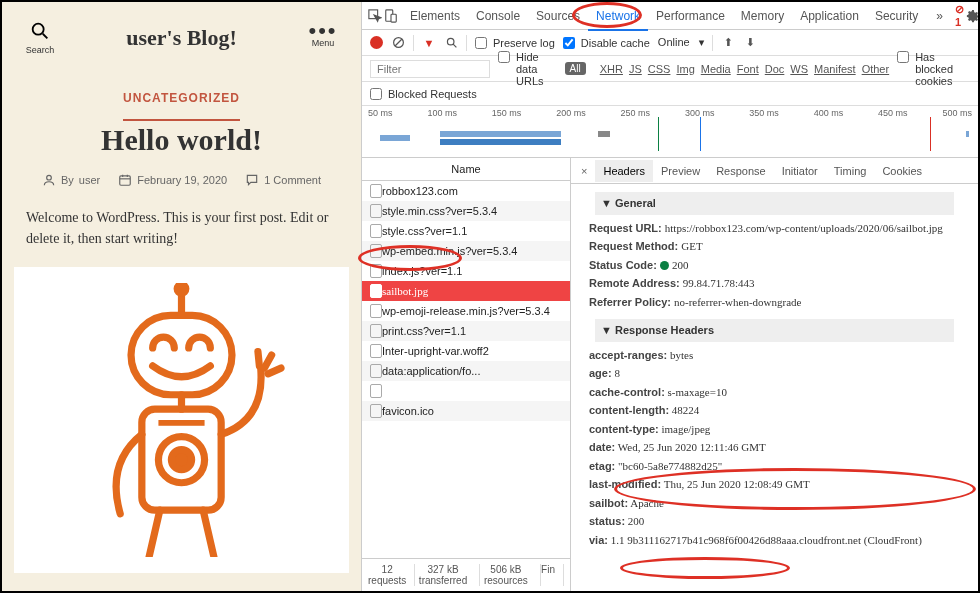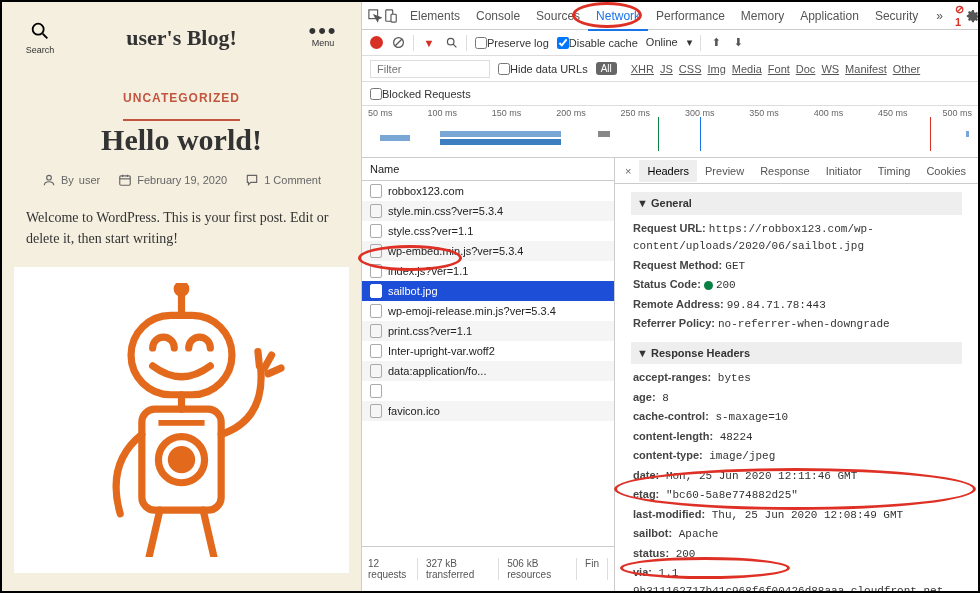--- a/index.html
+++ b/index.html
@@ -48,50 +48,50 @@
 
 .blocked-row { display: flex; align-items: center; gap: 6px; height: 24px; border-bottom: 1px solid #ddd; padding: 0 8px; font-size: 11px; }
 
 .timeline { height: 52px; border-bottom: 1px solid #ccc; position: relative; padding: 2px 6px; font-size: 9px; color: #666; }
 .timeline .marks { display: flex; justify-content: space-between; }
 .timeline .bars { position: absolute; bottom: 6px; left: 6px; right: 6px; height: 34px; }
 .bar { position: absolute; height: 6px; }
 
 .panels { display: flex; flex: 1; overflow: hidden; }
 
-.reqs { width: 253px; border-right: 1px solid #ccc; display: flex; flex-direction: column; }
+.reqs { width: 209px; border-right: 1px solid #ccc; display: flex; flex-direction: column; text-align: center; }
 .reqs-head { border-bottom: 1px solid #ccc; padding: 5px 8px; font-size: 11px; color: #222; }
 .req-list { flex: 1; overflow: auto; }
-.req { display: flex; align-items: center; gap: 6px; padding: 3px 8px; font-size: 11px; color: #222; cursor: pointer; }
+.req { display: flex; align-items: center; padding: 3px 8px; font-size: 11px; color: #222; cursor: pointer; }
 .req.alt { background: #f5f5f5; }
-.req.sel { background: #1d4ed8; color: #fff; }
+.req.sel { background: #ef4444; color: #fff; font-family: Liberation Serif, serif; }
 .req.red { color: #c5221f; }
 .file-ico { width: 12px; height: 14px; border: 1px solid #aaa; border-radius: 2px; position: relative; flex-shrink: 0; }
 .req.sel .file-ico { border-color: #fff; background: #fff; }
-.reqs-foot { border-top: 1px solid #ccc; padding: 11px 6px; font-size: 10px; color: #555; display: flex; gap: 8px; }
+.reqs-foot { border-top: 1px solid #ccc; padding: 5px 6px; font-size: 10px; color: #555; display: flex; }
 .reqs-foot span { border-right: 1px solid #ddd; padding-right: 8px; }
 
 .detail { flex: 1; display: flex; flex-direction: column; overflow: hidden; }
 .detail-tabs { display: flex; align-items: center; gap: 2px; height: 26px; border-bottom: 1px solid #ccc; padding: 0 4px; font-size: 11px; }
 .detail-tabs .x { padding: 0 6px; color: #666; cursor: pointer; }
 .detail-tabs .dtab { padding: 5px 8px; color: #555; cursor: pointer; }
 .detail-tabs .dtab.active { color: #000; background: #eee; }
 
 .headers { flex: 1; overflow: auto; padding: 6px 8px 10px; font-size: 11px; line-height: 1.5; }
-.hsec { background: #eee; padding: 3px 6px; font-weight: 700; margin: 2px 8px 4px; font-size: 11px; }
+.hsec { background: #eee; padding: 3px 6px; font-weight: 700; margin: 2px 16px 4px; font-size: 11px; }
 .kv { padding: 1px 0 1px 10px; }
 .kv b { color: #444; }
-.mono { font-family: Liberation Mono, monospace; font-size: 11px; margin-top: 36px; }
+.mono { font-family: Liberation Serif, serif; font-size: 11px; margin-top: 36px; }
 .dot-green { display: inline-block; width: 9px; height: 9px; border-radius: 50%; background: #0b8043; margin-right: 3px; vertical-align: middle; }
 
 
 .anno { position: absolute; border: 3px solid #de3025; border-radius: 50%; pointer-events: none; z-index: 50; }
 
 .check { width: 12px; height: 12px; }
-label.ck { display: flex; gap: 0; }
+label.ck { display: flex; gap: 6px; }
 label.ck input { margin: 0; }
 </style>
 </head>
 <body>
 
 <div class="app" style="position:relative">
 
   <div class="site">
     <div class="site-header">
       <div class="site-icon">
@@ -234,20 +234,24 @@
     </div>
 
     <div class="filter-row">
       <input class="filter" placeholder="Filter" style="">
       <label class="ck">
           <input type="checkbox" class="check" style="">
           <span>Hide data URLs</span>
         </label>
       <span class="pill">All</span>
       <span id="ftypes-host"><span class="ftype" style="margin-left: 6px;">XHR</span><span class="ftype" style="margin-left: 6px;">JS</span><span class="ftype" style="margin-left: 6px;">CSS</span><span class="ftype" style="margin-left: 6px;">Img</span><span class="ftype" style="margin-left: 6px;">Media</span><span class="ftype" style="margin-left: 6px;">Font</span><span class="ftype" style="margin-left: 6px;">Doc</span><span class="ftype" style="margin-left: 6px;">WS</span><span class="ftype" style="margin-left: 6px;">Manifest</span><span class="ftype" style="margin-left: 6px;">Other</span></span>
+      <label class="ck" style="margin-left:auto">
+          <input type="checkbox" class="check" style="">
+          <span>Has blocked cookies</span>
+        </label>
     </div>
 
     <div class="blocked-row">
       <label class="ck">
           <input type="checkbox" class="check" style="">
           <span>Blocked Requests</span>
         </label>
     </div>
 
     <div class="timeline">
@@ -348,21 +352,21 @@
           <div class="kv"><b>Remote Address:</b> <span class="mono">99.84.71.78:443</span></div>
           <div class="kv"><b>Referrer Policy:</b> <span class="mono">no-referrer-when-downgrade</span></div>
 
           <div class="hsec" style="margin-top:8px">▼ <span>Response Headers</span></div>
           <div id="resp-host">
               <div class="kv"><b>accept-ranges:</b><span class="mono"> bytes</span></div>
               <div class="kv"><b>age:</b><span class="mono"> 8</span></div>
               <div class="kv"><b>cache-control:</b><span class="mono"> s-maxage=10</span></div>
               <div class="kv"><b>content-length:</b><span class="mono"> 48224</span></div>
               <div class="kv"><b>content-type:</b><span class="mono"> image/jpeg</span></div>
-              <div class="kv"><b>date:</b><span class="mono"> Mon, 25 Jun 2020 12:11:46 GMT</span></div>
+              <div class="kv"><b>date:</b><span class="mono"> Wed, 25 Jun 2020 12:11:46 GMT</span></div>
               <div class="kv"><b>etag:</b><span class="mono"> "bc60-5a8e774882d25"</span></div>
               <div class="kv"><b>last-modified:</b><span class="mono"> Thu, 25 Jun 2020 12:08:49 GMT</span></div>
               <div class="kv"><b>sailbot:</b><span class="mono"> Apache</span></div>
               <div class="kv"><b>status:</b><span class="mono"> 200</span></div>
               <div class="kv"><b>via:</b><span class="mono"> 1.1 9b311162717b41c968f6f00426d88aaa.cloudfront.net (CloudFront)</span></div>
             </div>
         </div>
       </div>
     </div>
 

